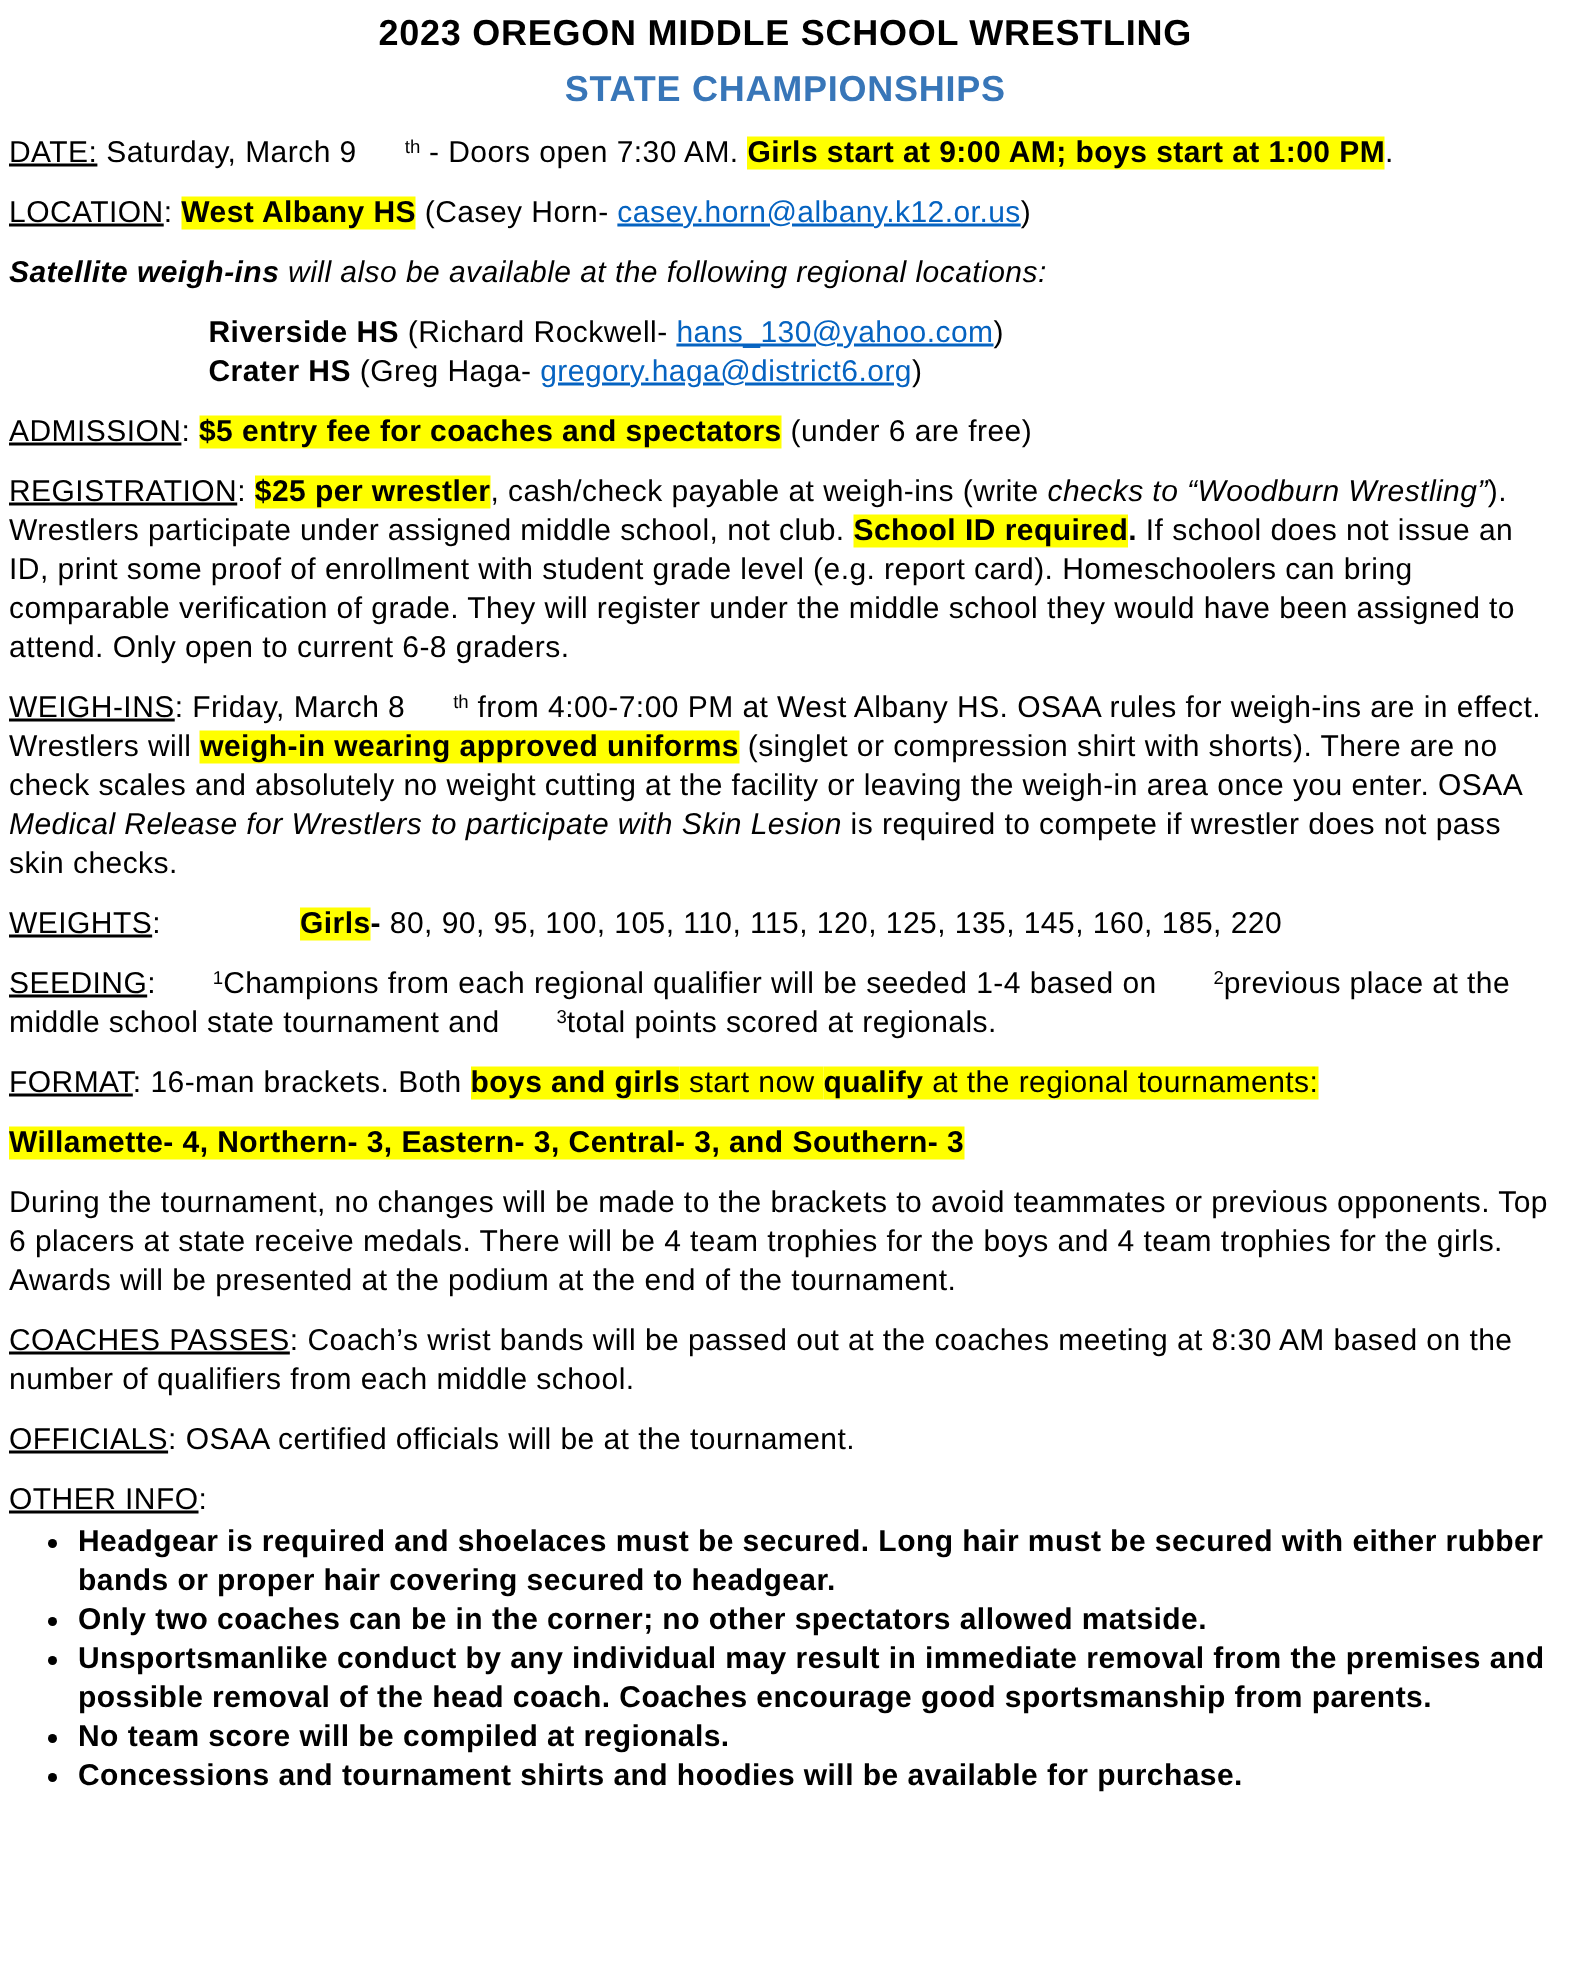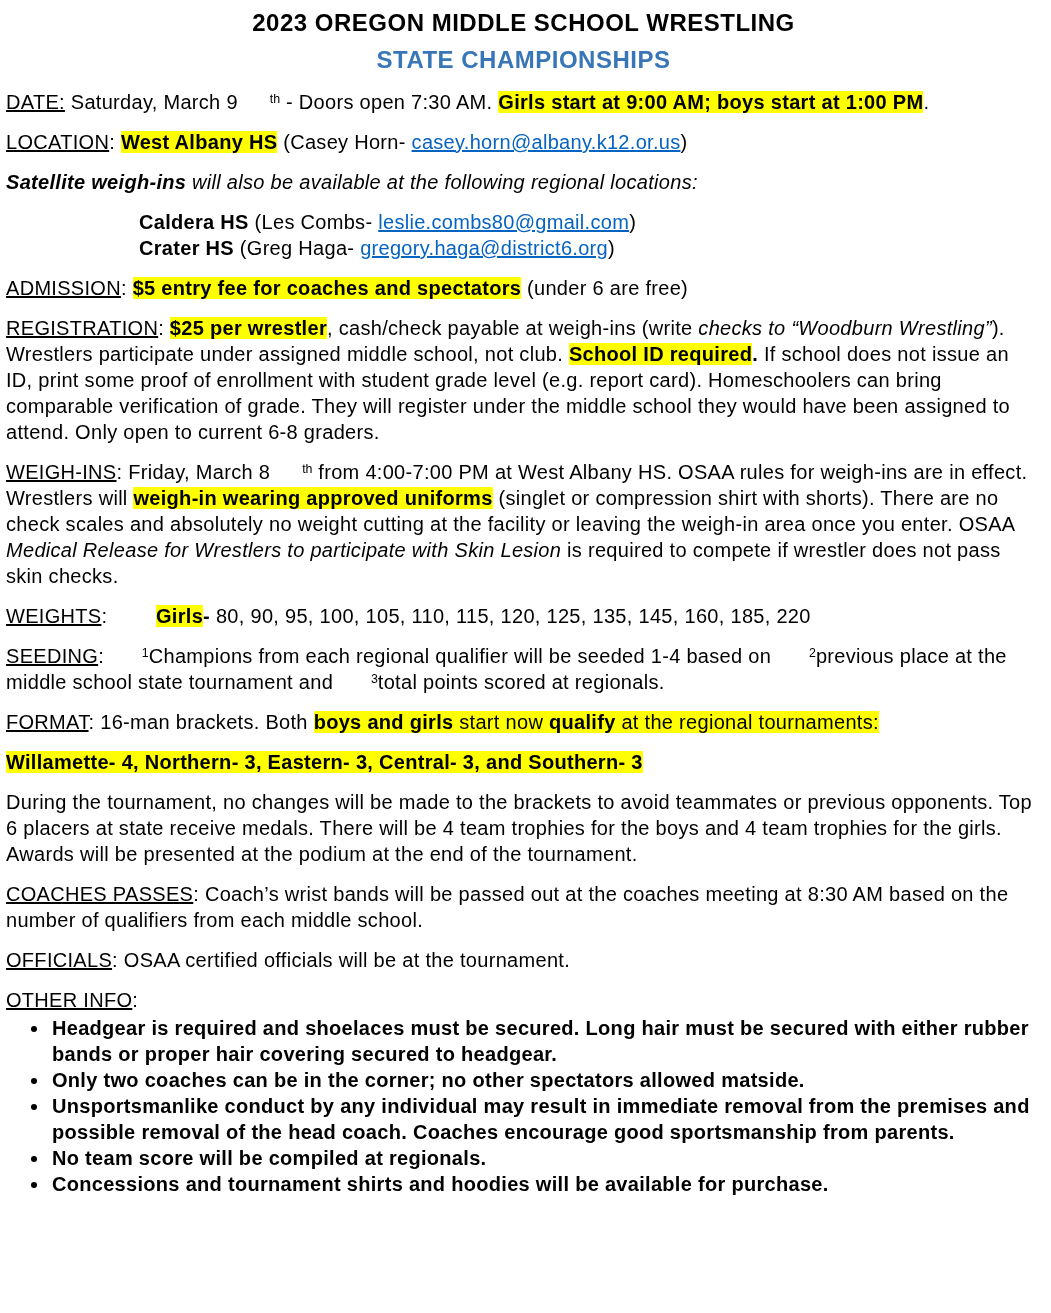--- a/index.html
+++ b/index.html
@@ -23,21 +23,21 @@
     line-height: 37px;
     margin: 0;
     font-weight: bold;
     letter-spacing: 0.5px;
   }
   h2 { color: var(--subtitle-blue, #3876B8); margin-bottom: 11px; }
   .para { margin: 0 0 14px 0; }
   .tight { margin-bottom: 2px; }
   .indent-list { padding-left: 133px; margin: 0 0 14px 0; }
   .indent-list > div { margin: 0; }
-  .weights-row { display: flex; margin: 0 0 14px 0; }
+  .weights-row { display: flex; margin: 0 0 14px 0; gap: 44px; }
   .weights-label { width: 150px; flex-shrink: 0; }
   .regions-line { text-align: left; margin: 0 0 14px 0; }
   ul.bullets {
     margin: 0; padding: 0 0 0 44px; font-weight: bold;
   }
   ul.bullets li { margin: 0; padding-left: 2px; }
   
   .u { text-decoration: underline; }
   .b { font-weight: bold; }
   .i { font-style: italic; }
@@ -53,21 +53,21 @@
   <h2>STATE CHAMPIONSHIPS</h2>
 </header>
 
 <p class="para"><span class="u">DATE:</span><span> Saturday, March 9</span><span class="sup">th</span><span> - Doors open 7:30 AM. </span><span class="b hl">Girls start at 9:00 AM; boys start at 1:00 PM</span><span>.</span></p>
 
 <p class="para"><span class="u">LOCATION</span><span>: </span><span class="b hl">West Albany HS</span><span> (Casey Horn- </span><a class="link" href="#">casey.horn@albany.k12.or.us</a><span>)</span></p>
 
 <p class="para"><span class="b i">Satellite weigh-ins</span><span class="i"> will also be available at the following regional locations:</span></p>
 
 <div class="indent-list">
-  <div><span class="b">Caldera HS</span><span> (Les Combs- </span><a class="link" href="#">leslie.combs80@gmail.com</a><span>)</span></div>
+  <div><span class="b">Riverside HS</span><span> (Richard Rockwell- </span><a class="link" href="#">hans_130@yahoo.com</a><span>)</span></div>
   <div><span class="b">Crater HS</span><span> (Greg Haga- </span><a class="link" href="#">gregory.haga@district6.org</a><span>)</span></div>
 </div>
 
 <p class="para"><span class="u">ADMISSION</span><span>: </span><span class="b hl">$5 entry fee for coaches and spectators</span><span> (under 6 are free)</span></p>
 
 <p class="para"><span class="u">REGISTRATION</span><span>: </span><span class="b hl">$25 per wrestler</span><span>, cash/check payable at weigh-ins (write </span><span class="i">checks to “Woodburn Wrestling”</span><span>). Wrestlers participate under assigned middle school, not club. </span><span class="b hl">School ID required</span><span class="b">.</span><span> If school does not issue an ID, print some proof of enrollment with student grade level (e.g. report card). Homeschoolers can bring comparable verification of grade. They will register under the middle school they would have been assigned to attend. Only open to current 6-8 graders.</span></p>
 
 <p class="para"><span class="u">WEIGH-INS</span><span>: Friday, March 8</span><span class="sup">th</span><span> from 4:00-7:00 PM at West Albany HS. OSAA rules for weigh-ins are in effect. Wrestlers will </span><span class="b hl">weigh-in wearing approved uniforms</span><span> (singlet or compression shirt with shorts). There are no check scales and absolutely no weight cutting at the facility or leaving the weigh-in area once you enter. OSAA </span><span class="i">Medical Release for Wrestlers to participate with Skin Lesion</span><span> is required to compete if wrestler does not pass skin checks.</span></p>
 
 <div class="weights-row">

